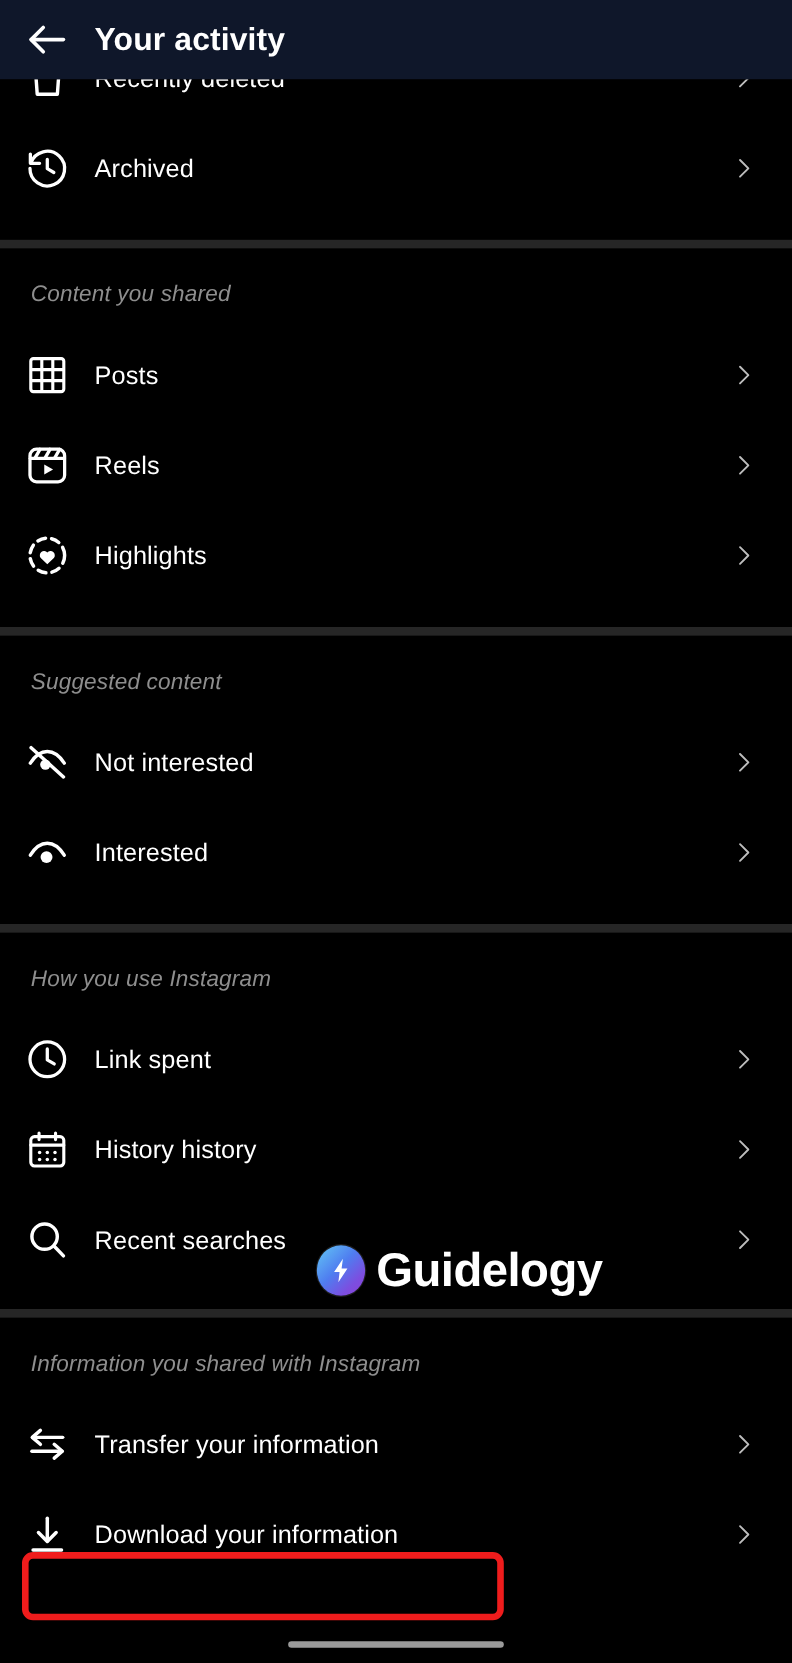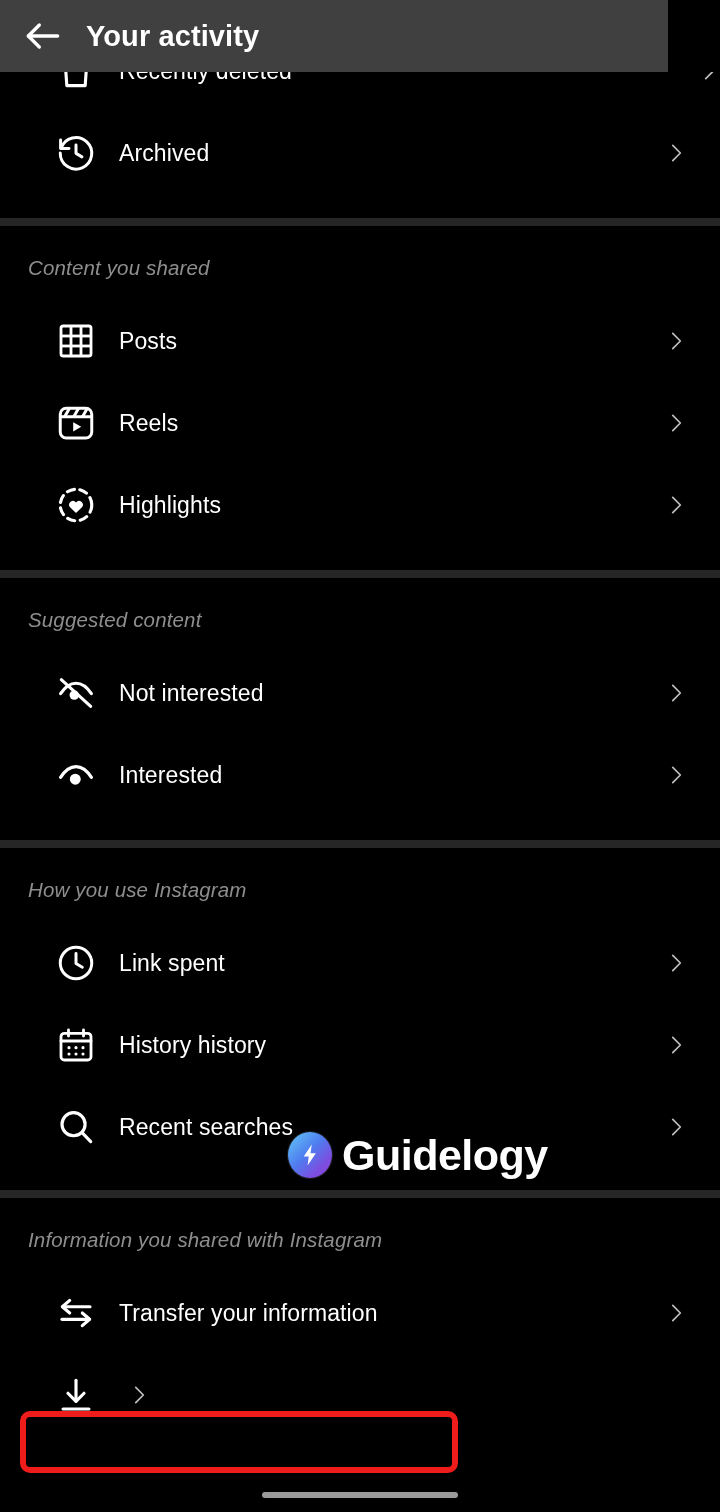--- a/index.html
+++ b/index.html
@@ -6,22 +6,22 @@
   html, body {
     width:720px; height:1512px;
     background:#000;
     font-family:"Liberation Sans", sans-serif;
     overflow:hidden;
   }
   .screen { position:relative; width:720px; height:1512px; background:#000; overflow:hidden; }
 
   
   .header {
-    position:absolute; top:0; left:0; width:668px; height:72px;
-    background:#404040; z-index:20;
+    position:absolute; top:0; left:0; width:720px; height:72px;
+    background:#0f172a; z-index:20;
     display:flex; align-items:center;
   }
   .back-btn {
     width:86px; height:72px;
     display:flex; align-items:center; justify-content:center;
     flex:0 0 auto;
   }
   .header-title {
     font-size:29px; font-weight:bold; color:#fff;
     letter-spacing:0.1px; line-height:1;
@@ -36,21 +36,20 @@
   .section-title {
     color:#8e8e8e; font-size:20.5px; font-weight:normal;
     padding:30px 0 20px 28px; letter-spacing:0.15px;font-style:italic;
   }
 
   .row {
     position:relative;
     height:82px;
     display:flex; align-items:center;
     padding:0 24px 0 0;
-    margin-left:33px;
   }
   .row-icon {
     width:86px; flex:0 0 auto;
     display:flex; align-items:center; justify-content:center;
   }
   .row-label {
     flex:1 1 auto; color:#fff; font-size:23px;
     letter-spacing:0.1px;
   }
   .row-chevron { flex:0 0 auto; display:flex; align-items:center; justify-content:center; width:40px; }
@@ -319,20 +318,21 @@
       </div>
 
       <div class="row">
         <span class="row-icon">
           <svg width="42" height="42" viewBox="0 0 24 24" fill="none" stroke="#fff" stroke-width="1.8" stroke-linecap="round" stroke-linejoin="round">
             <line x1="12" y1="3.6" x2="12" y2="15.4"></line>
               <polyline points="7.4,11 12,15.6 16.6,11"></polyline>
             <line x1="4.6" y1="20" x2="19.4" y2="20"></line>
           </svg>
         </span>
+        <span class="row-label">Download your information</span>
         <span class="row-chevron">
           <svg width="26" height="26" viewBox="0 0 24 24" fill="none" stroke="#bdbdbd" stroke-width="1.6" stroke-linecap="round" stroke-linejoin="round">
               <path d="M9 5l7 7-7 7"></path>
             </svg>
         </span>
       </div>
     </div>
   </div>
 
   <div class="header">

